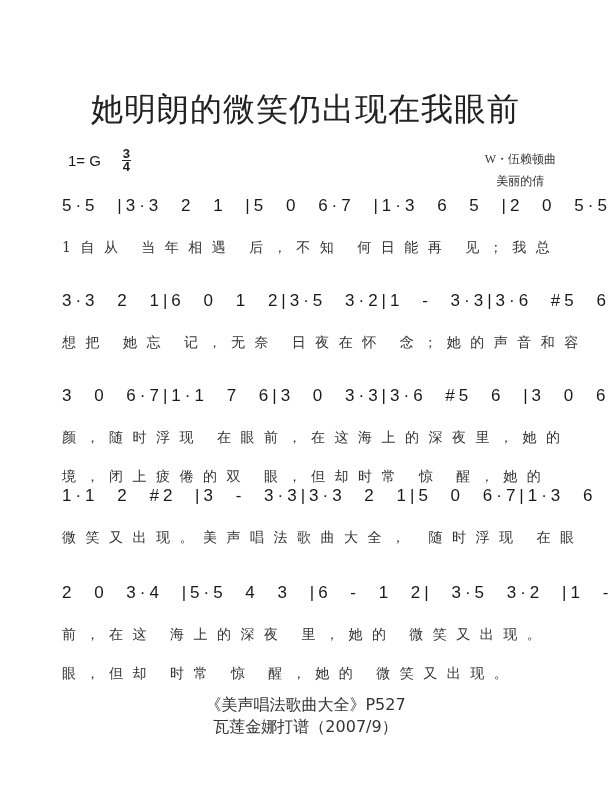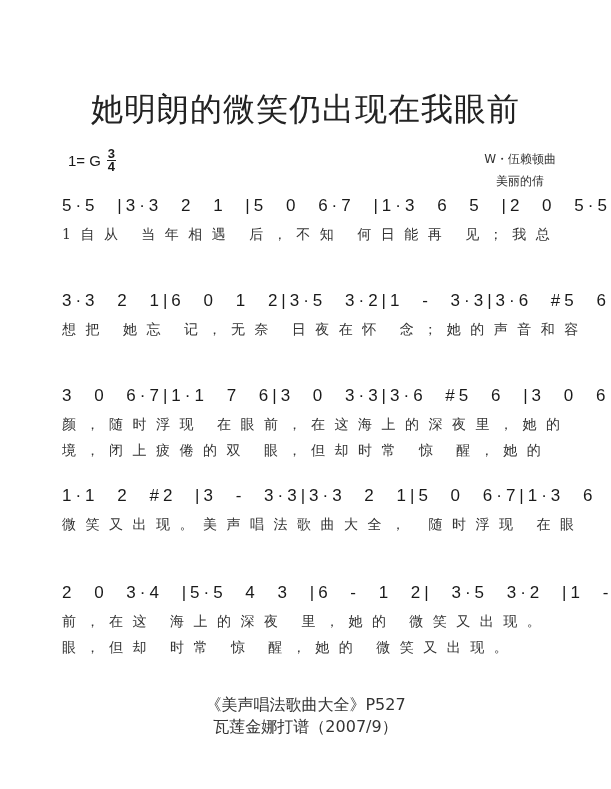--- a/index.html
+++ b/index.html
@@ -8,35 +8,35 @@
     font-family: "DejaVu Sans", sans-serif; color: #1a1a1a;
   }
   .title {
     position: absolute; left: 0; width: 611px; top: 88px;
     text-align: center; font-family: "DejaVu Serif", serif;
     font-size: 32px; letter-spacing: 1px; color: #222;
   }
   .key {
     position: absolute; left: 68px; top: 148px;
     font-family: "Liberation Sans", sans-serif; font-size: 15px;
-    display: flex; align-items: center;
+    display: flex; align-items: center; gap: 15px;
   }
   .frac { display: inline-flex; flex-direction: column; align-items: center; margin-left: 6px; line-height: 12px; font-size: 13px; font-weight: bold; }
   .frac .bar { width: 9px; height: 1px; background: #222; margin: 0; }
   .credits {
     position: absolute; right: 55px; top: 148px; text-align: center;
-    font-size: 12px; line-height: 22px; color: #333;
+    font-size: 12px; line-height: 22px; color: #333; font-family: Liberation Serif, serif;
   }
   .system { position: absolute; left: 62px; width: 490px; }
   .notes {
     height: 26px; position: relative; white-space: nowrap;
     font-family: "Liberation Sans", sans-serif; font-size: 17px;
   }
   .lyric {
-    position: relative; height: 22px; margin-top: 4px;
+    position: relative; height: 22px; margin-top: 17px;
     font-family: "DejaVu Serif", serif; font-size: 14px; color: #333;
     letter-spacing: 9.5px; white-space: nowrap;
   }
   .footer {
     position: absolute; left: 0; width: 611px; top: 694px; text-align: center;
     font-size: 16px; line-height: 22px; color: #333;
   }
 </style>
 </head>
 <body>

